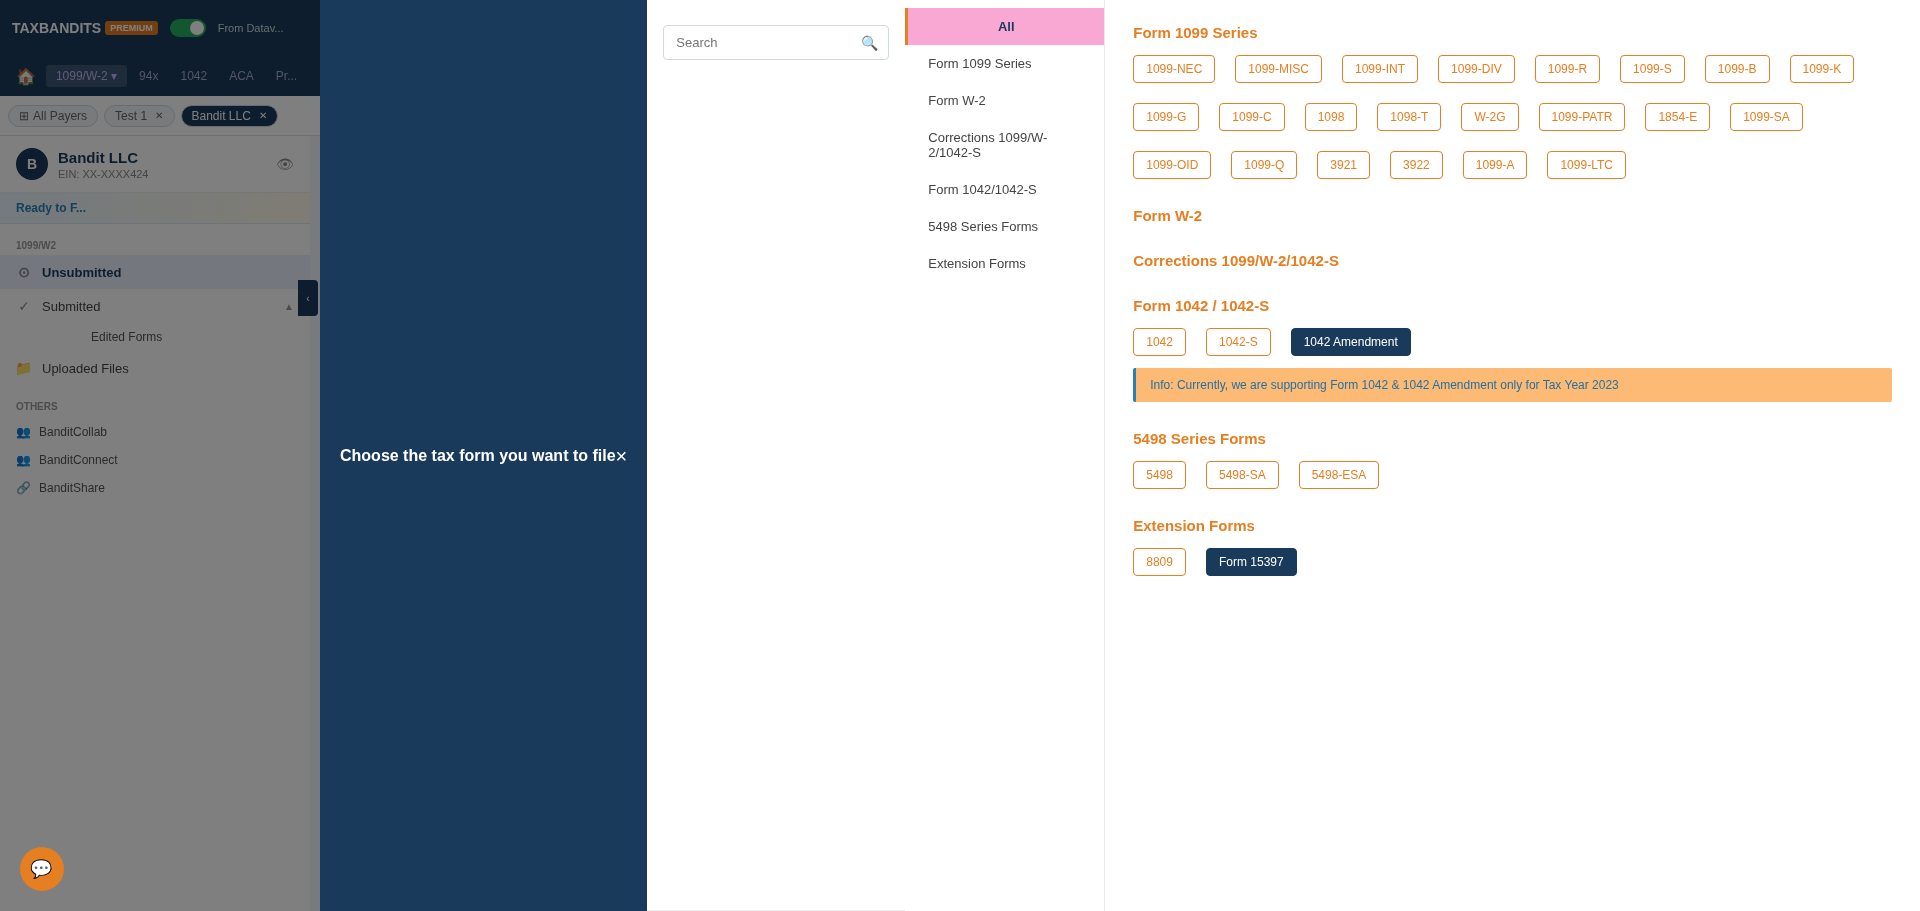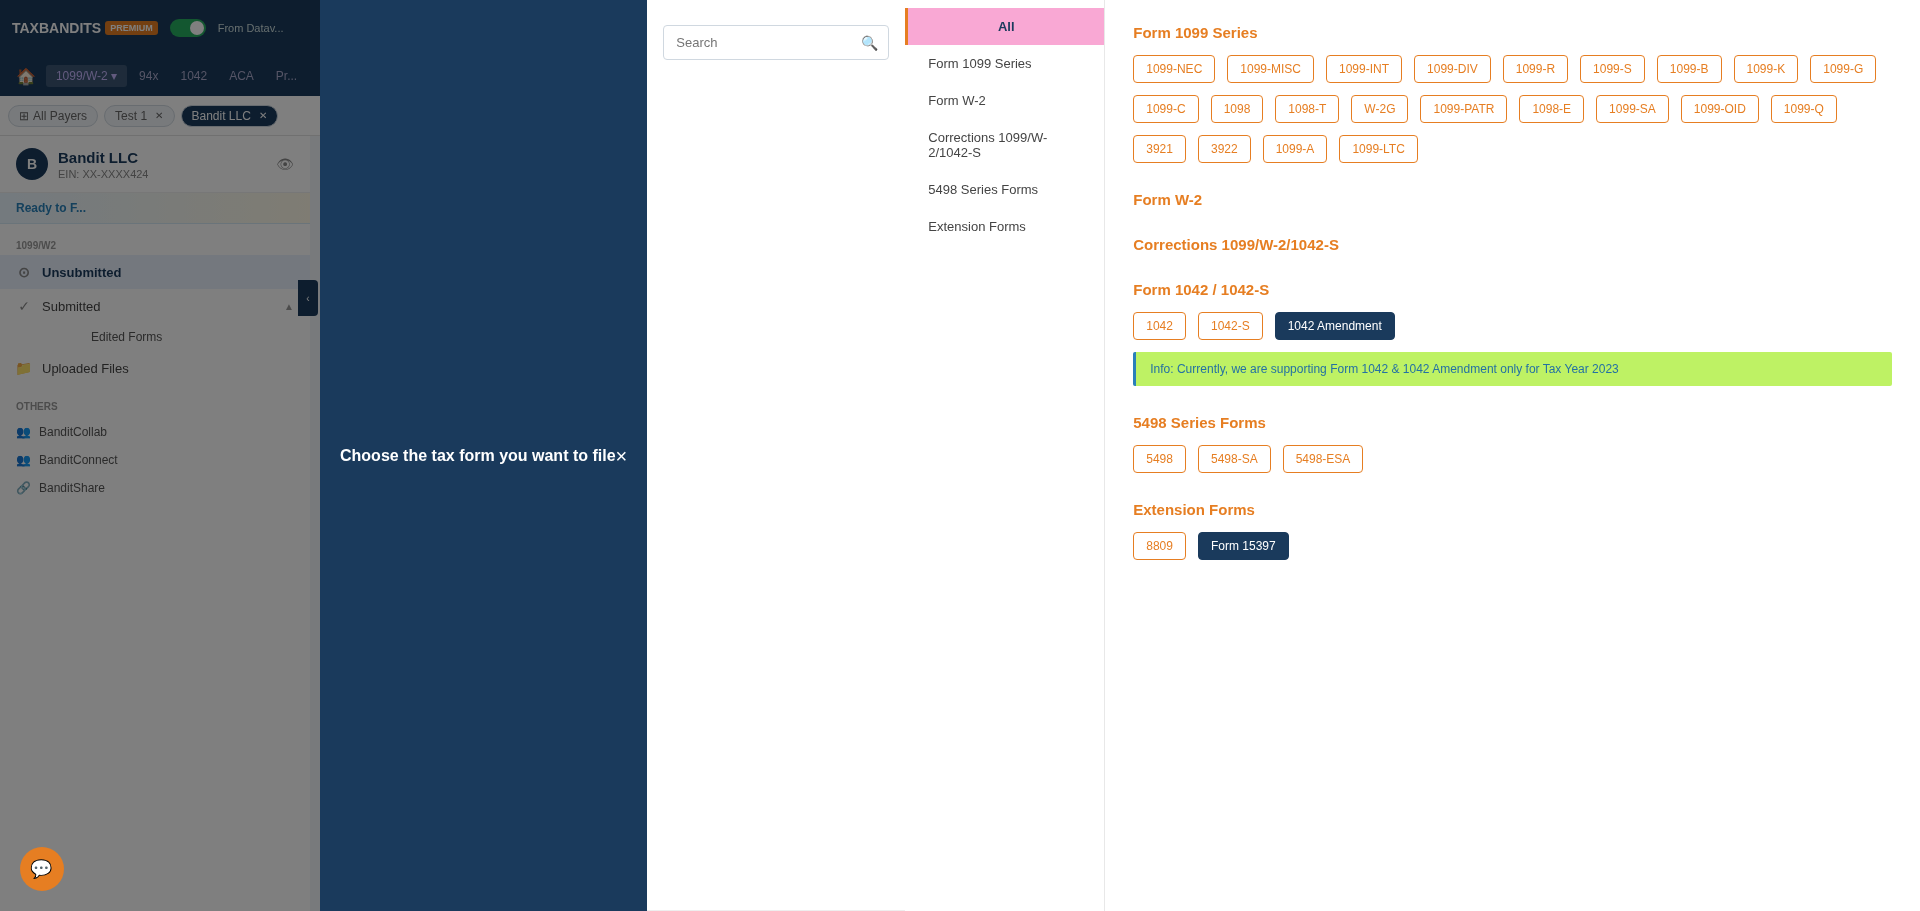--- a/index.html
+++ b/index.html
@@ -52,30 +52,30 @@
 
     .modal-body { display: flex; flex: 1; overflow: hidden; }
     .modal-sidebar { width: 200px; border-right: 1px solid #e8e8e8; padding: 8px 0; flex-shrink: 0; overflow-y: auto; }
     .modal-nav-item { padding: 11px 20px; font-size: 13px; color: #444; cursor: pointer; border-left: 3px solid transparent; }
     .modal-nav-item.active { color: #1a3a5c; font-weight: 600; border-left-color: #e67e22; background: #f9a8d4; text-align: center; }
 
     .modal-main { flex: 1; overflow-y: auto; padding: 24px 28px; }
 
     .form-section { margin-bottom: 28px; }
     .form-section-title { font-size: 15px; font-weight: 700; color: #e67e22; margin-bottom: 14px; }
-    .form-tags { display: flex; flex-wrap: wrap; gap: 12px; }
+    .form-tags { display: flex; flex-wrap: wrap; gap: 20px; }
     .form-tag { border: 1px solid #e67e22; color: #e67e22; background: #fff; border-radius: 4px; padding: 6px 12px; font-size: 12px; cursor: pointer; font-weight: 500; }
     .form-tag.selected { background: #1a3a5c; color: #fff; border-color: #1a3a5c; }
 
     .search-bar { padding: 25px 16px; border-bottom: 1px solid #eee; flex-shrink: 0; }
     .search-input-wrapper { position: relative; }
     .search-input { width: 100%; padding: 9px 36px 9px 12px; border: 1px solid #d0d8e0; border-radius: 4px; font-size: 13px; outline: none; }
     .search-icon { position: absolute; right: 10px; top: 50%; transform: translateY(-50%); color: #999; font-size: 14px; }
 
-    .info-box { background: #bef264; border-left: 3px solid #2980b9; border-radius: 2px; padding: 10px 14px; font-size: 12px; color: #2471a3; margin-top: 12px; }
+    .info-box { background: #fdba74; border-left: 3px solid #2980b9; border-radius: 2px; padding: 10px 14px; font-size: 12px; color: #2471a3; margin-top: 12px; }
 
     .chat-bubble { position: fixed; bottom: 20px; left: 20px; width: 44px; height: 44px; background: #e67e22; border-radius: 50%; display: flex; align-items: center; justify-content: center; cursor: pointer; z-index: 200; }
     .chat-bubble-icon { color: #fff; font-size: 18px; }
 
     .collapse-btn { position: fixed; top: 280px; left: 298px; width: 20px; height: 36px; background: #1a3a5c; border-radius: 0 4px 4px 0; display: flex; align-items: center; justify-content: center; cursor: pointer; z-index: 50; }
   </style>
 </head>
 <body>
 
 <div class="app-topbar">
@@ -179,20 +179,21 @@
       <input class="search-input" type="text" placeholder="Search" style="">
       <span class="search-icon">🔍</span>
     </div>
   </div>
   <div class="modal-body">
     <div class="modal-sidebar">
       <div class="modal-nav-item active">All</div>
       <div class="modal-nav-item">Form 1099 Series</div>
       <div class="modal-nav-item">Form W-2</div>
       <div class="modal-nav-item">Corrections 1099/W-2/1042-S</div>
+      <div class="modal-nav-item">Form 1042/1042-S</div>
       <div class="modal-nav-item">5498 Series Forms</div>
       <div class="modal-nav-item">Extension Forms</div>
     </div>
     <div class="modal-main" id="modal-sections">
 
     <div class="form-section">
           <div class="form-section-title">Form 1099 Series</div>
           <div class="form-tags">
             <button class="form-tag">1099-NEC</button>
             <button class="form-tag">1099-MISC</button>
@@ -201,21 +202,21 @@
             <button class="form-tag">1099-R</button>
             <button class="form-tag">1099-S</button>
             <button class="form-tag">1099-B</button>
             <button class="form-tag">1099-K</button>
             <button class="form-tag">1099-G</button>
             <button class="form-tag">1099-C</button>
             <button class="form-tag">1098</button>
             <button class="form-tag">1098-T</button>
             <button class="form-tag">W-2G</button>
             <button class="form-tag">1099-PATR</button>
-            <button class="form-tag">1098-E</button>
+            <button class="form-tag">1854-E</button>
             <button class="form-tag">1099-SA</button>
             <button class="form-tag">1099-OID</button>
             <button class="form-tag">1099-Q</button>
             <button class="form-tag">3921</button>
             <button class="form-tag">3922</button>
             <button class="form-tag">1099-A</button>
             <button class="form-tag">1099-LTC</button>
           </div>
         </div>
         <div class="form-section">

